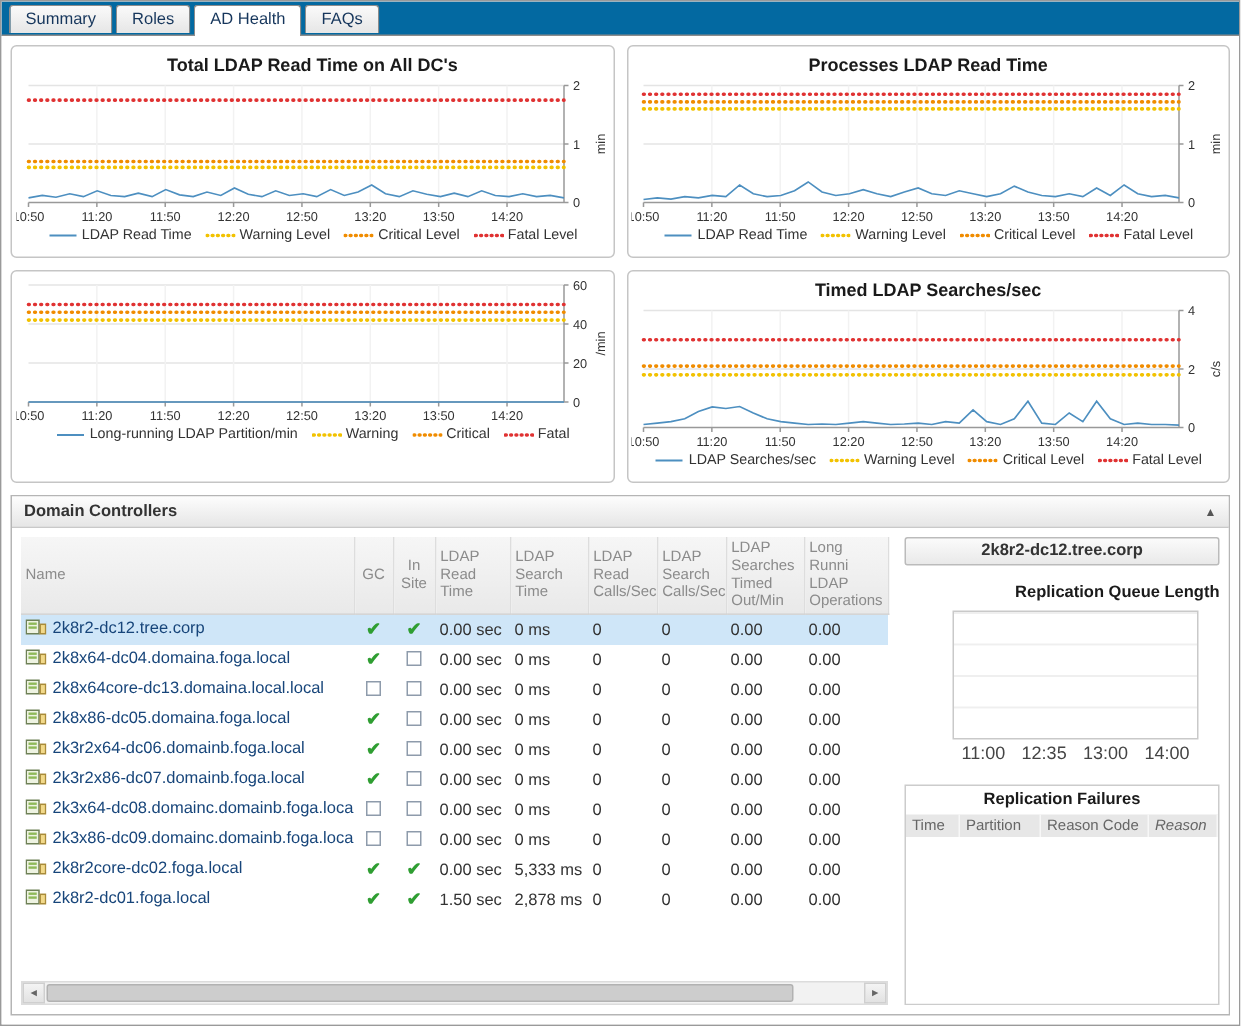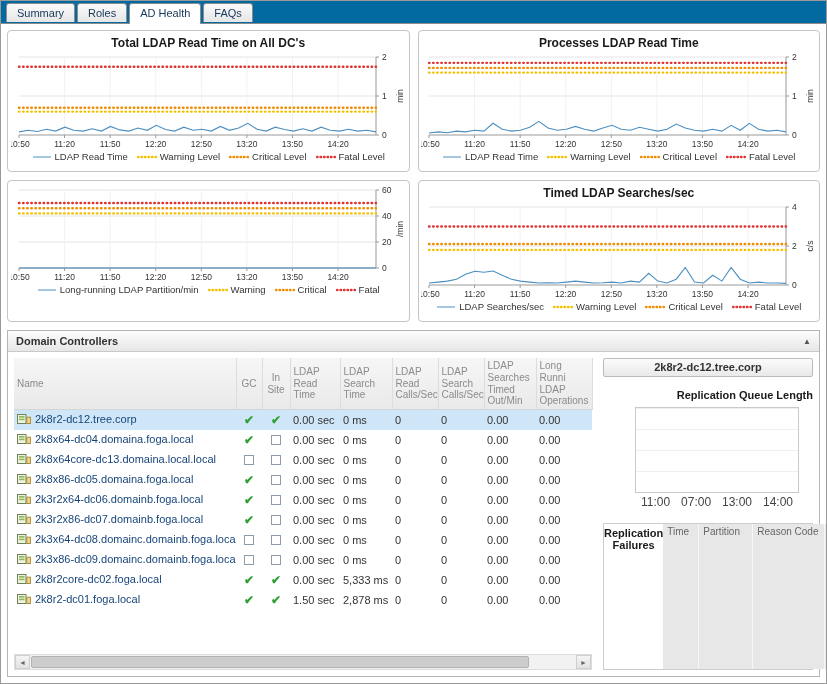--- a/index.html
+++ b/index.html
@@ -51,21 +51,21 @@
   .sb-thumb { position: absolute; left: 16px; top: 1px; height: 12px; width: 498px; background: #cdcdcd; border: 1px solid #b2b2b2; border-radius: 2px; cursor: pointer; }
 
   
   .detail { width: 210px; flex: none; display: flex; flex-direction: column; font-size: 11px; }
   .detail-title { border: 1px solid #bbb; border-radius: 2px; background: linear-gradient(#fbfbfb, #e9e9e9);
                   text-align: center; font-weight: bold; color: #333; padding: 2px 0 3px; margin-bottom: 12px; }
   .queue-title { text-align: right; font-weight: bold; color: #1a1a1a; margin-bottom: 6px; }
   .queue-plot { margin: 0 14px 0 32px; height: 86px; border: 1px solid #c9c9c9; background: #fff;
                 background-image: linear-gradient(#efefef 1px, transparent 1px); background-size: 100% 21px; }
   .queue-xlabels { display: flex; justify-content: space-between; margin: 2px 14px 0 32px; padding: 0 6px; font-size: 12px; color: #444; }
-  .fail-box { margin-top: 14px; border: 1px solid #ccc; flex: 1; min-height: 0; display: flex; flex-direction: row; background: #fff; }
+  .fail-box { margin-top: 14px; border: 1px solid #ccc; flex: 1; min-height: 0; display: flex; flex-direction: column; background: #fff; }
   .fail-title { text-align: center; font-weight: bold; color: #1a1a1a; padding: 3px 0 4px; }
   .fail-headers { display: flex; flex: none; }
   .fail-h { background: #e7e7e7; color: #666; font-size: 10px; padding: 2px 4px; border-right: 1px solid #f7f7f7; overflow: hidden; white-space: nowrap; }
   .fail-body { flex: 1; background: #fff; }
 </style>
 </head>
 <body>
 
 <div class="app">
 
@@ -575,21 +575,21 @@
             <div class="sb-btn right">►</div>
           </div>
         </div>
 
         <div class="detail">
           <div class="detail-title">2k8r2-dc12.tree.corp</div>
           <div class="queue-title">Replication Queue Length</div>
           <div class="queue-plot"></div>
           <div class="queue-xlabels" id="queue-xlabels">
               <span>11:00</span>
-              <span>07:00</span>
+              <span>12:35</span>
               <span>13:00</span>
               <span>14:00</span>
             </div>
           <div class="fail-box">
             <div class="fail-title">Replication Failures</div>
             <div class="fail-headers" id="fail-headers">
                 <div class="fail-h" style="width: 36px;">Time</div>
                 <div class="fail-h" style="width: 54px;">Partition</div>
                 <div class="fail-h" style="width: 72px;">Reason Code</div>
                 <div class="fail-h" style="flex: 1 1 0%; font-style: italic;">Reason</div>

